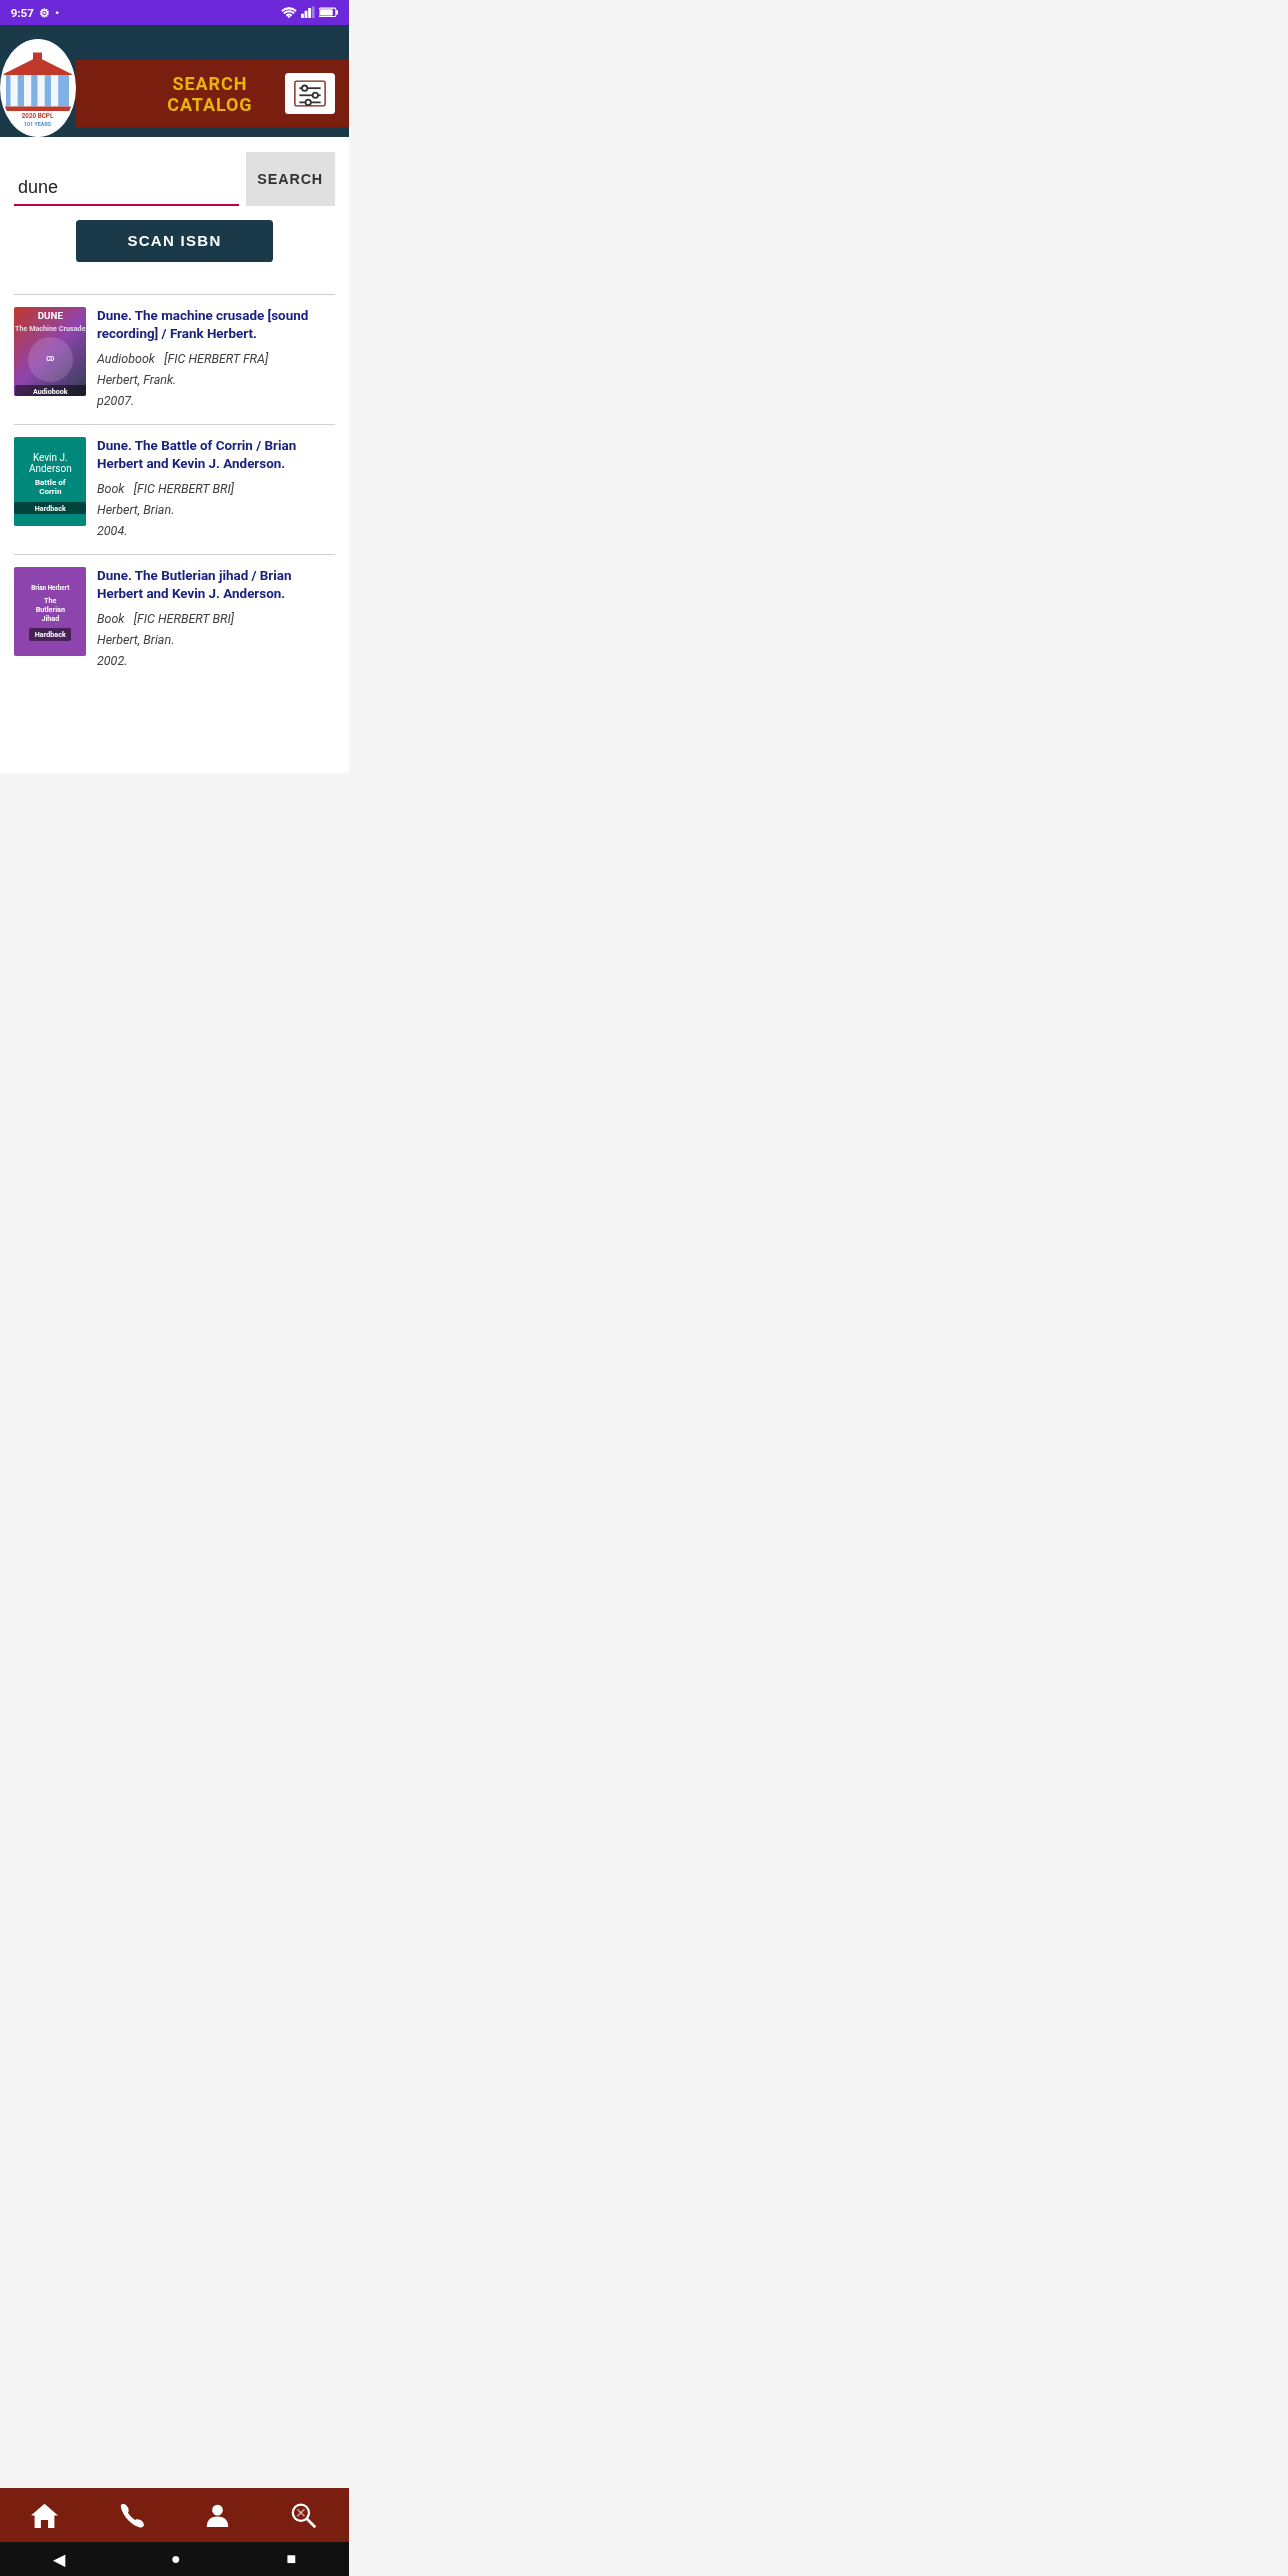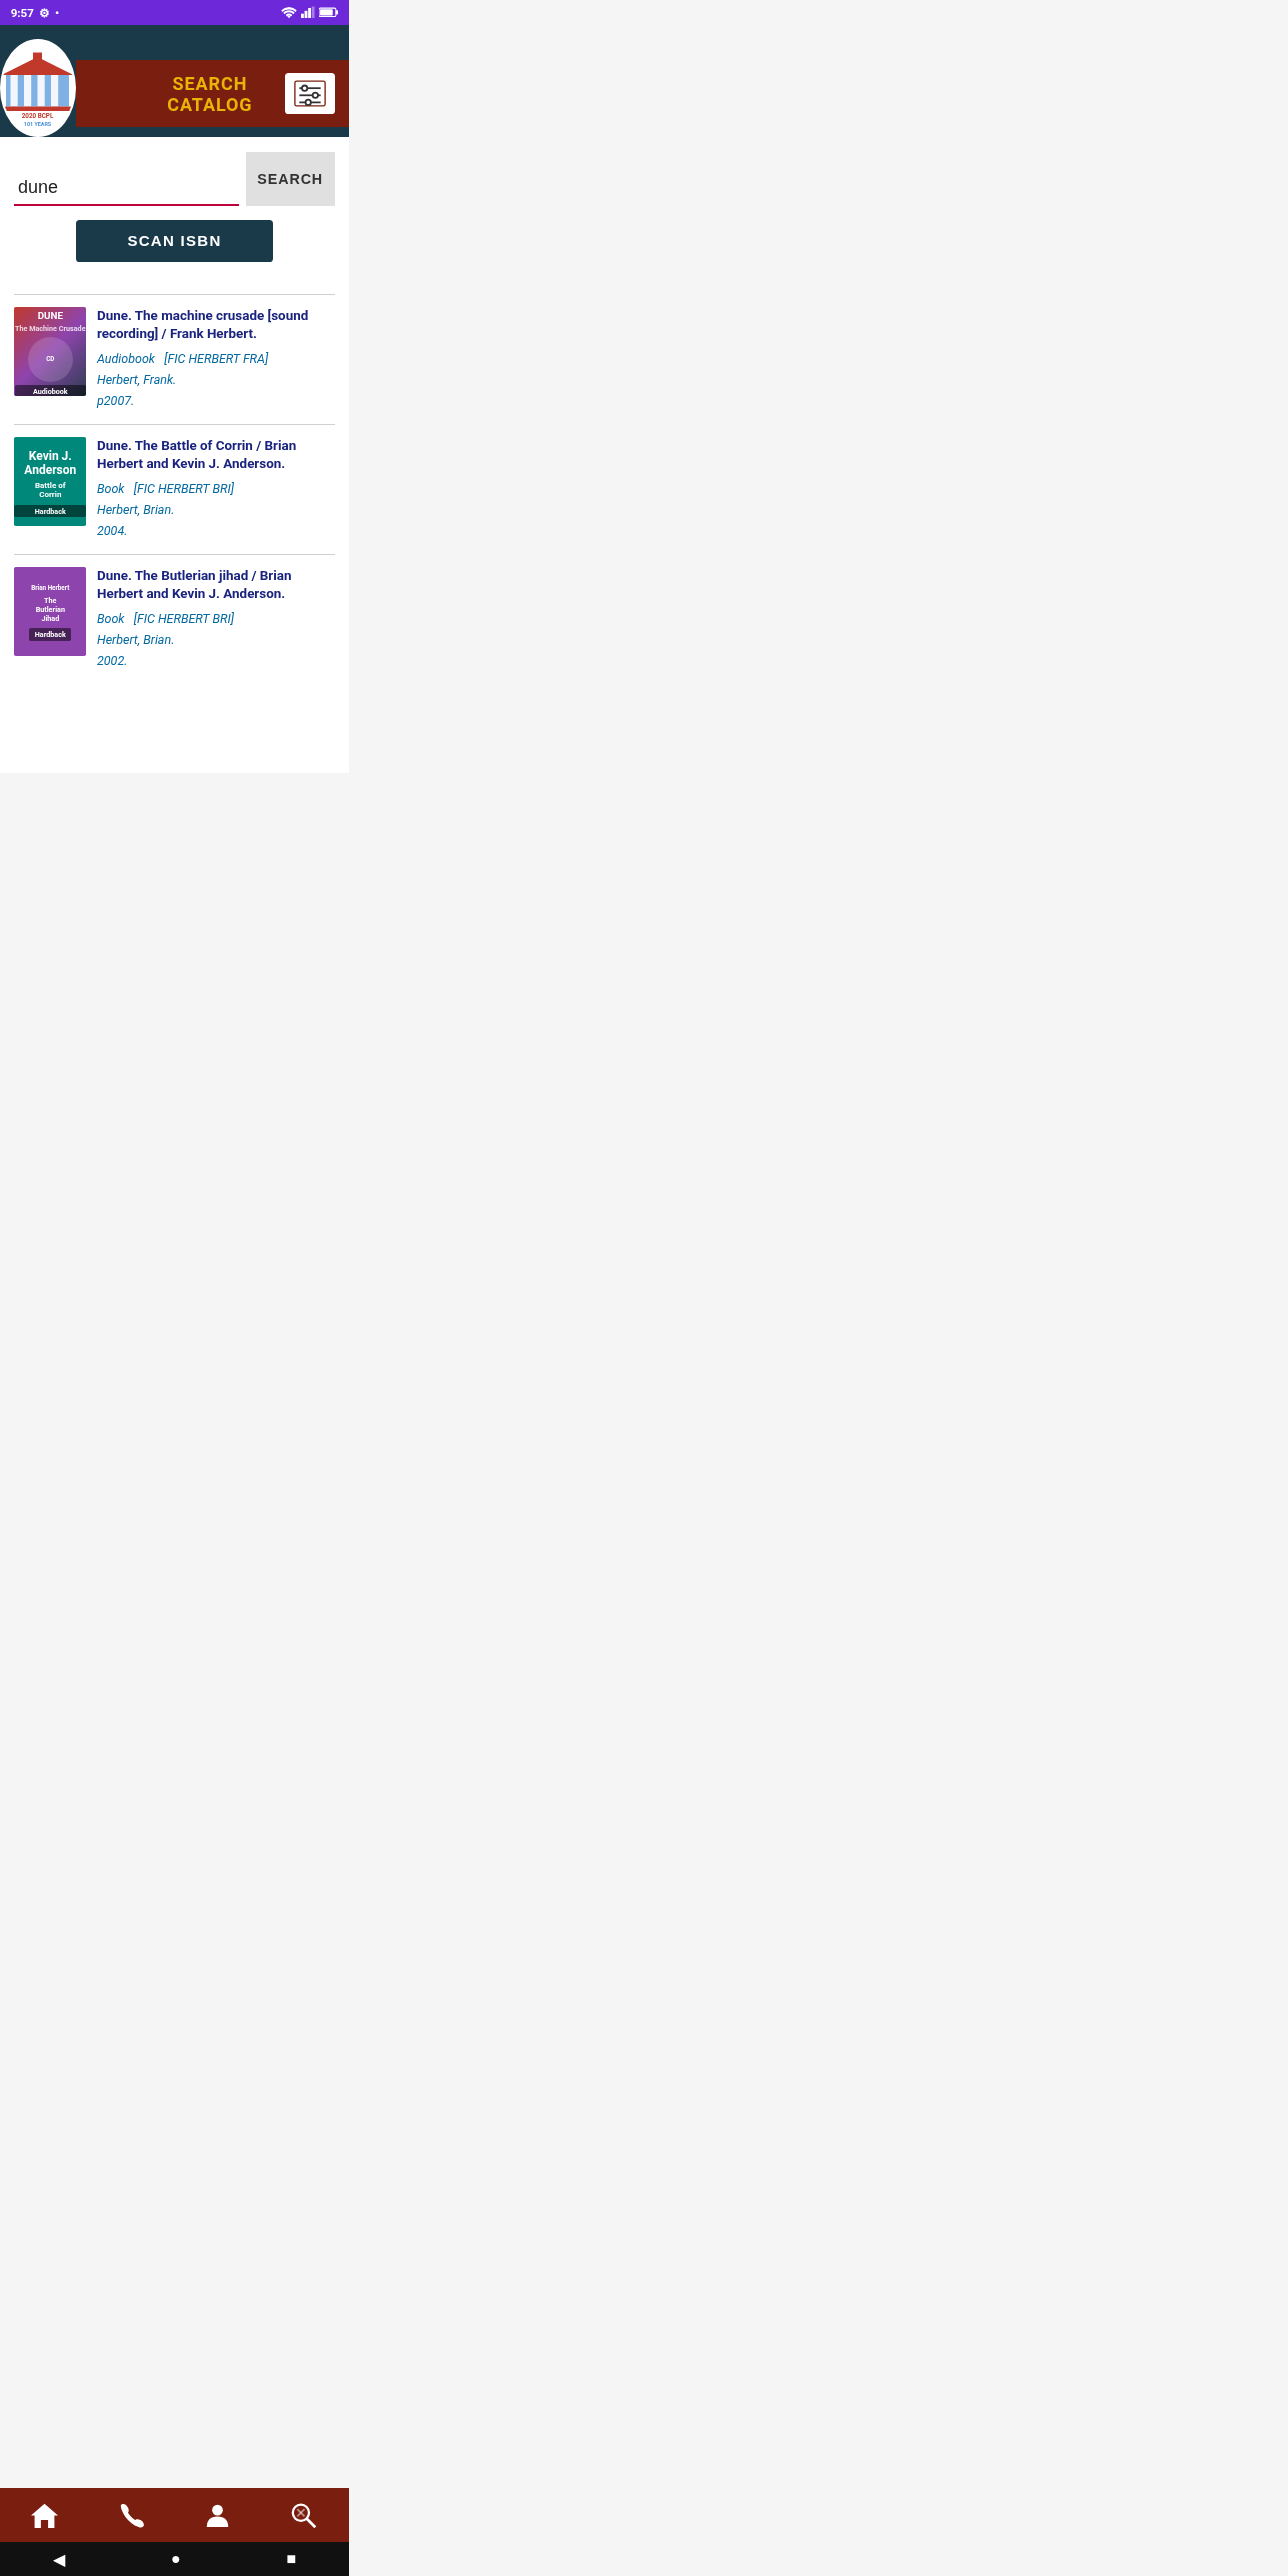--- a/index.html
+++ b/index.html
@@ -189,21 +189,21 @@
       flex: 1;
     }
     .book-title {
       color: #1a237e;
       font-size: 13.4px;
       font-weight: bold;
       line-height: 1.3;
       margin-bottom: 5.4px;
     }
     .book-meta {
-      color: #0369a1;
+      color: #404040;
       font-size: 12.5px;
       font-style: italic;
       line-height: 1.7;
     }
 
     
     .bottom-nav {
       background: #7a1f0f;
       display: flex;
       justify-content: space-around;
@@ -364,21 +364,21 @@
           Audiobook&nbsp;&nbsp;&nbsp;[FIC HERBERT FRA]<br>
           Herbert, Frank.<br>
           p2007.
         </div>
       </div>
     </li>
 
     <li class="result-item">
       <div class="book-cover cover-battle">
         <div>
-          <div style="font-size:12px;padding:2.7px 1.8px;font-weight:bold;text-align:center;">Kevin J. Anderson</div>
+          <div style="font-size:10px;padding:2.7px 1.8px;font-weight:normal;text-align:center;">Kevin J. Anderson</div>
           <div style="font-size:8px;padding:1.8px;font-weight:bold;">Battle of<br>Corrin</div>
           <div class="cover-label">Hardback</div>
         </div>
       </div>
       <div class="book-info">
         <div class="book-title">Dune. The Battle of Corrin / Brian Herbert and Kevin J. Anderson.</div>
         <div class="book-meta">
           Book&nbsp;&nbsp;&nbsp;[FIC HERBERT BRI]<br>
           Herbert, Brian.<br>
           2004.

